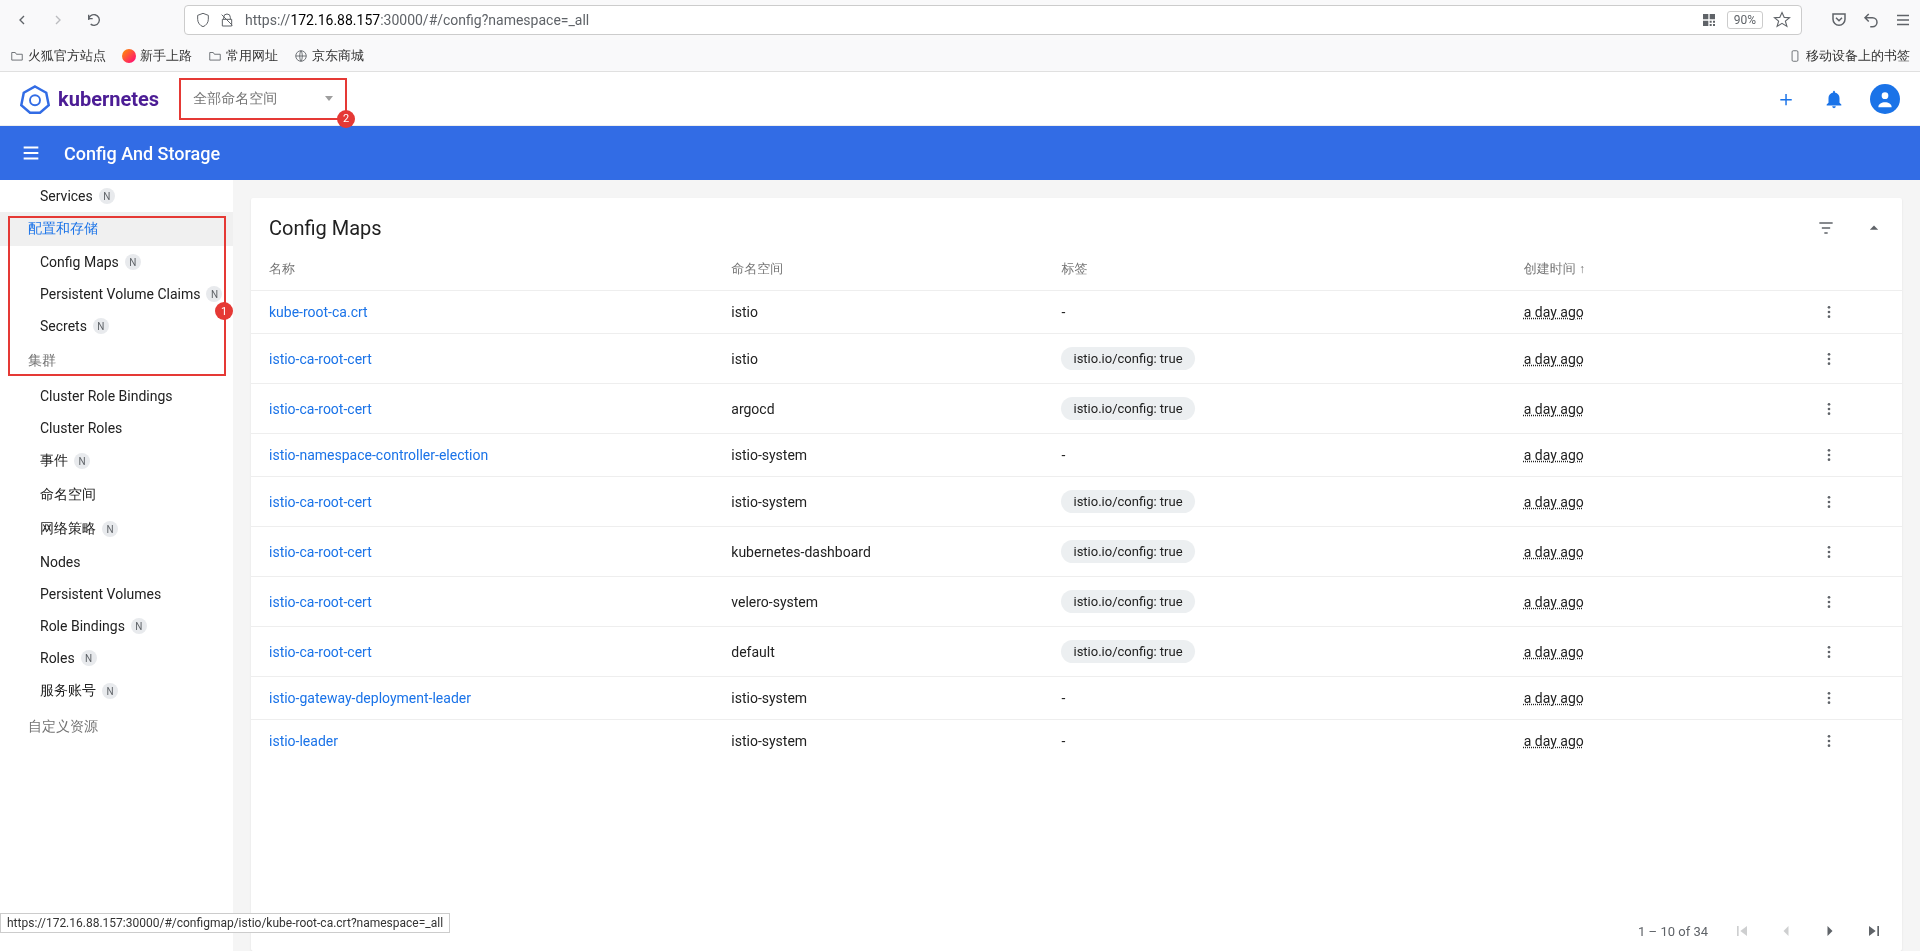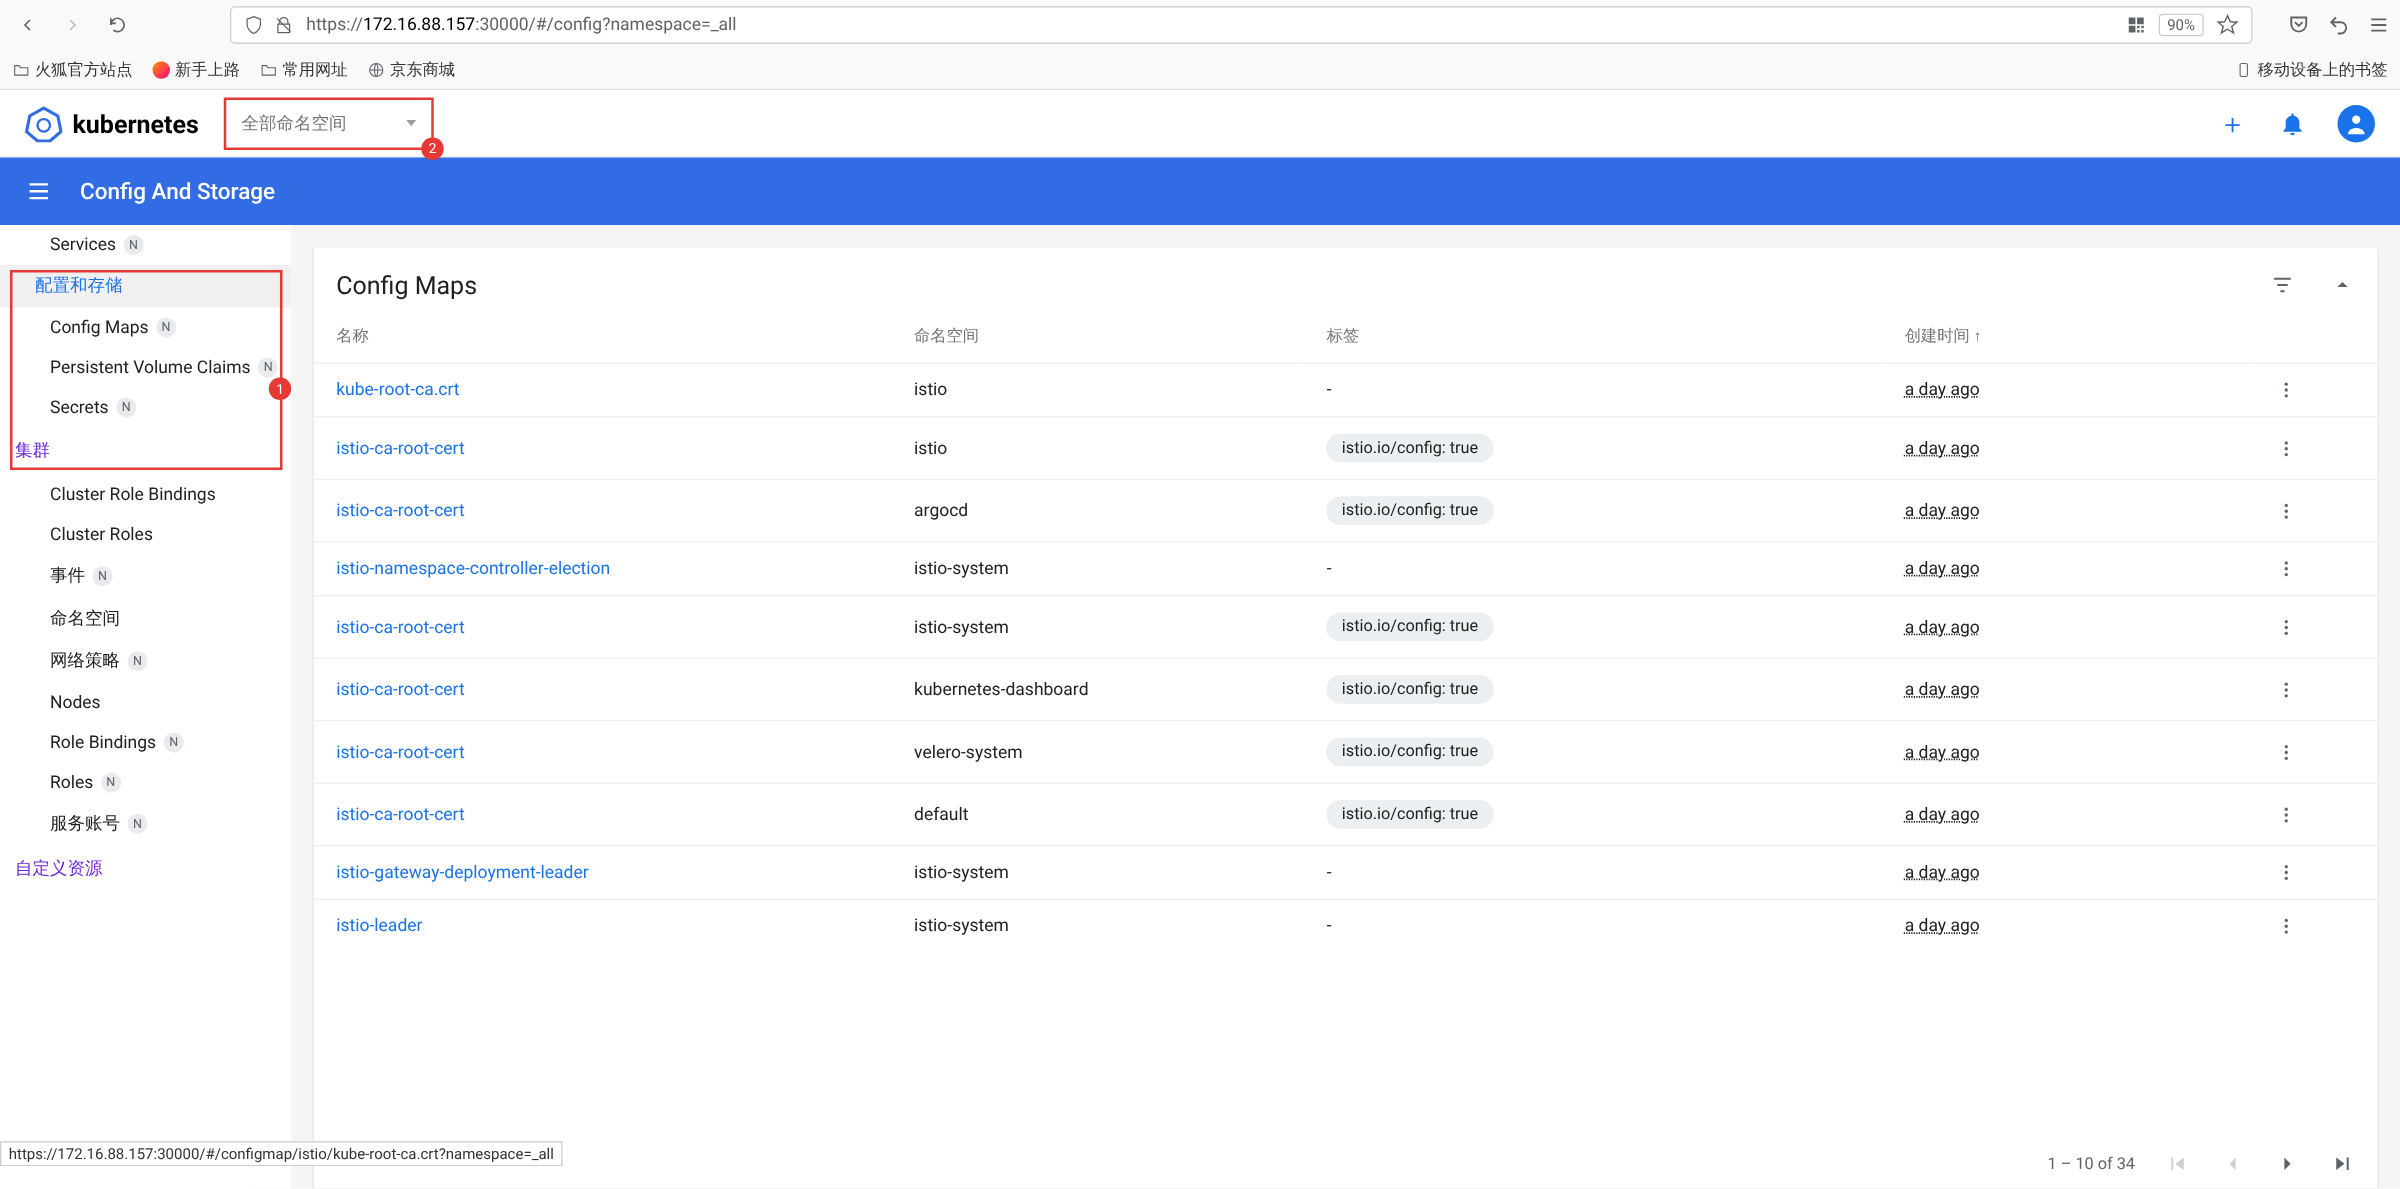--- a/index.html
+++ b/index.html
@@ -16,42 +16,42 @@
 .url-actions { display: flex; align-items: center; gap: 10px; margin-left: 10px; }
 .zoom-badge { border: 1px solid #ccc; border-radius: 3px; padding: 1px 6px; font-size: 12px; }
 .right-tools { display: flex; align-items: center; gap: 14px; margin-left: 20px; color: #5f6368; }
 .bookmark-row { display: flex; align-items: center; height: 32px; padding: 0 10px; gap: 16px; font-size: 13px; color: #333; }
 .bm-item { display: flex; align-items: center; gap: 4px; cursor: pointer; }
 .bm-spacer { flex: 1; }
 svg { display: block; }
 
 
 .dash-header { height: 54px; display: flex; align-items: center; padding: 0 20px; gap: 20px; background: #fff; border-bottom: 1px solid #eee; }
-.k8s-logo { display: flex; align-items: center; gap: 8px; font-weight: 700; font-size: 20px; color: #000000; }
+.k8s-logo { display: flex; align-items: center; gap: 8px; font-weight: 700; font-size: 20px; color: #4c1d95; }
 .ns-select { position: relative; width: 168px; height: 42px; border: 2px solid #e53935; display: flex; align-items: center; padding: 0 12px; color: #757575; cursor: pointer; gap: 34px; }
 .ns-select .caret { margin-left: auto; border-top: 5px solid #9e9e9e; border-left: 4px solid transparent; border-right: 4px solid transparent; }
 .ns-badge { position: absolute; right: -10px; bottom: -10px; width: 18px; height: 18px; border-radius: 50%; background: #e53935; color: #fff; font-size: 11px; display: flex; align-items: center; justify-content: center; }
 .search-box { flex: 0 0 500px; height: 40px; background: #f1f3f4; border-radius: 2px; display: flex; align-items: center; padding: 0 16px; color: #5f6368; gap: 16px; }
 .search-box input { border: none; background: transparent; outline: none; font-size: 15px; flex: 1; }
 .header-spacer { flex: 1; }
 .header-icons { display: flex; gap: 24px; align-items: center; color: #1a73e8; }
 .header-icons .icon { width: 24px; height: 24px; display: flex; align-items: center; justify-content: center; cursor: pointer; font-size: 22px; }
 .avatar { width: 30px; height: 30px; border-radius: 50%; background: #1a73e8; display: flex; align-items: center; justify-content: center; }
 
 
 .blue-bar { height: 54px; background: #326ce5; color: #fff; display: flex; align-items: center; padding: 0 20px; gap: 20px; font-size: 18px; font-weight: 500; }
 .menu-burger { width: 24px; cursor: pointer; }
 
 
 .main { display: flex; height: calc(951px - 72px - 54px - 54px); background: #f5f5f5; }
 .sidebar { width: 233px; background: #fff; overflow-y: auto; position: relative; }
 .side-hl-box { position: absolute; left: 8px; top: 36px; width: 218px; height: 160px; border: 2px solid #e53935; pointer-events: none; }
 .side-hl-badge { position: absolute; right: -9px; top: 84px; width: 18px; height: 18px; border-radius: 50%; background: #e53935; color: #fff; font-size: 11px; display: flex; align-items: center; justify-content: center; }
 .side-item { padding: 8px 10px 8px 40px; font-size: 14px; color: #212121; cursor: pointer; display: flex; align-items: center; gap: 6px; }
-.side-section { padding: 10px 10px 10px 12px; font-size: 14px; color: #6d28d9; font-weight: 400; }
+.side-section { padding: 10px 10px 10px 28px; font-size: 14px; color: #737373; font-weight: 400; }
 .side-item.active { color: #1a73e8; background: #f0f0f0; padding-left: 28px; }
 .n-badge { display: inline-flex; width: 16px; height: 16px; border-radius: 50%; background: #e8eaed; color: #5f6368; font-size: 10px; align-items: center; justify-content: center; }
 
 
 .content { flex: 1; padding: 18px 18px 0; overflow: hidden; display: flex; flex-direction: column; }
 .card { background: #fff; border-radius: 2px; box-shadow: 0 1px 2px rgba(0,0,0,.1); flex: 1; display: flex; flex-direction: column; overflow: hidden; }
 .card-header { display: flex; align-items: center; padding: 18px 18px 8px; }
 .card-title { font-size: 20px; font-weight: 400; }
 .card-actions { margin-left: auto; display: flex; gap: 28px; color: #5f6368; }
 .card-actions span { cursor: pointer; }
@@ -236,20 +236,23 @@
       </div>
     <div class="side-item">
         <span>命名空间</span>
       </div>
     <div class="side-item">
         <span>网络策略</span>
         <span class="n-badge">N</span>
       </div>
     <div class="side-item">
         <span>Nodes</span>
+      </div>
+    <div class="side-item">
+        <span>Persistent Volumes</span>
       </div>
     <div class="side-item">
         <span>Role Bindings</span>
         <span class="n-badge">N</span>
       </div>
     <div class="side-item">
         <span>Roles</span>
         <span class="n-badge">N</span>
       </div>
     <div class="side-item">

